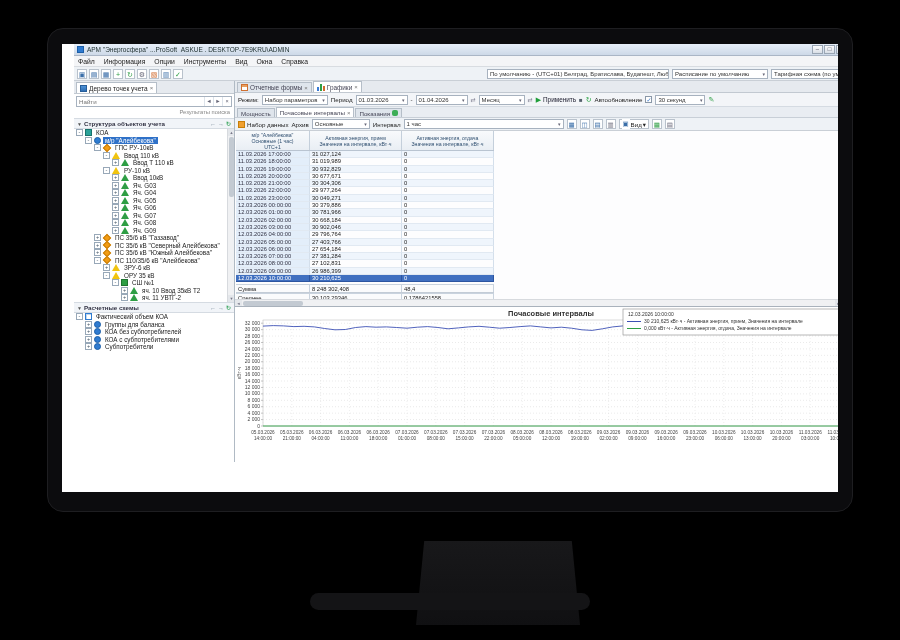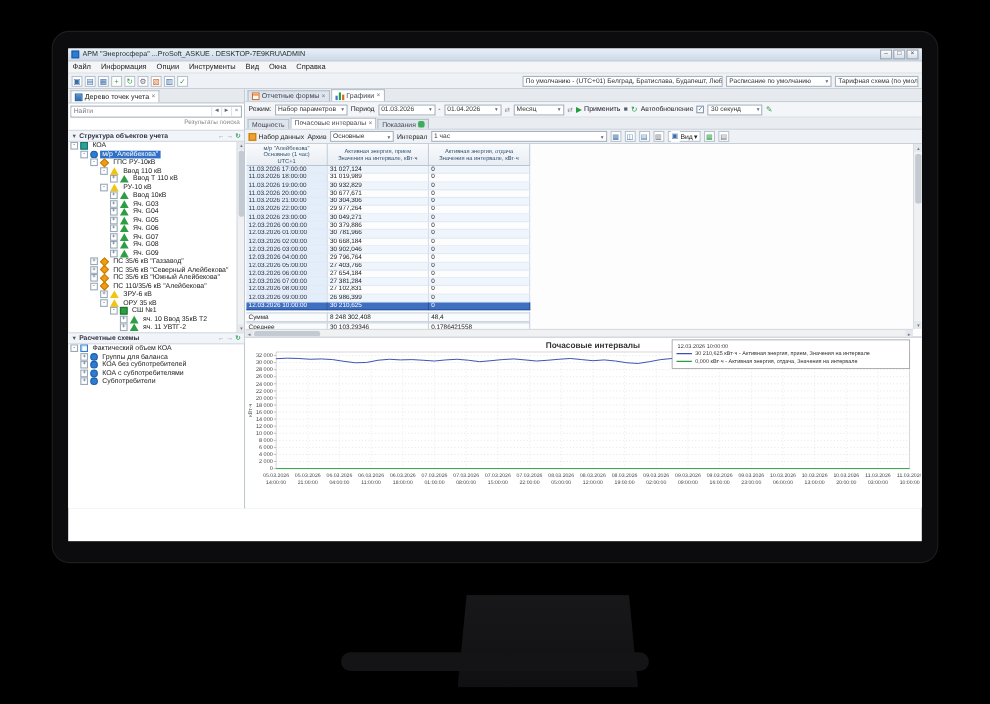--- a/index.html
+++ b/index.html
@@ -5,21 +5,21 @@
   * { box-sizing: border-box; margin: 0; padding: 0; }
   html,body { width:900px; height:640px; background:#000; font-family:"Liberation Sans",sans-serif; overflow:hidden; position:relative; }
 
   
   .monitor { position:absolute; left:47px; top:28px; width:806px; height:484px; background:#0c0c0e; border-radius:16px; border:1px solid #1e1e21; }
   .screen { position:absolute; left:14px; top:15px; width:776px; height:448px; background:#ffffff; overflow:hidden; }
   .stand-neck { position:absolute; left:368px; top:512px; width:164px; height:84px; background:linear-gradient(#18181a,#101012); clip-path:polygon(5% 0,95% 0,100% 100%,0 100%); }
   .stand-base { position:absolute; left:310px; top:593px; width:280px; height:17px; background:#141416; border-radius:9px; }
 
   
-  .app { position:absolute; left:0; top:0; width:776px; height:418px; border-bottom:1px solid #b7c0cc; font-size:7px; color:#222; }
+  .app { position:absolute; left:12px; top:0; width:776px; height:418px; border-bottom:1px solid #b7c0cc; font-size:7px; color:#222; }
 
   .titlebar { position:absolute; left:0; top:0; width:776px; height:12px; background:linear-gradient(#e8eff8,#cdd9e8); border-bottom:1px solid #aab6c6; display:flex; align-items:center; padding:0 3px; }
   .appicon { width:7px; height:7px; background:#2f7bd0; border:1px solid #1b5ea8; margin-right:3px; flex:none; }
   .title-text { font-size:6.5px; color:#233; white-space:nowrap; overflow:hidden; flex:1; }
   .winbtns { display:flex; gap:1px; }
   .wbtn { width:11px; height:9px; background:linear-gradient(#fdfdfd,#d8dee6); border:1px solid #9aa6b4; font-size:6px; line-height:7px; text-align:center; color:#445; }
 
   .menubar { position:absolute; left:0; top:12px; width:776px; height:11px; background:#f4f5f7; border-bottom:1px solid #d8dce1; display:flex; align-items:center; padding:0 4px; gap:9px; }
   .mi { font-size:6.8px; color:#222; }
 

